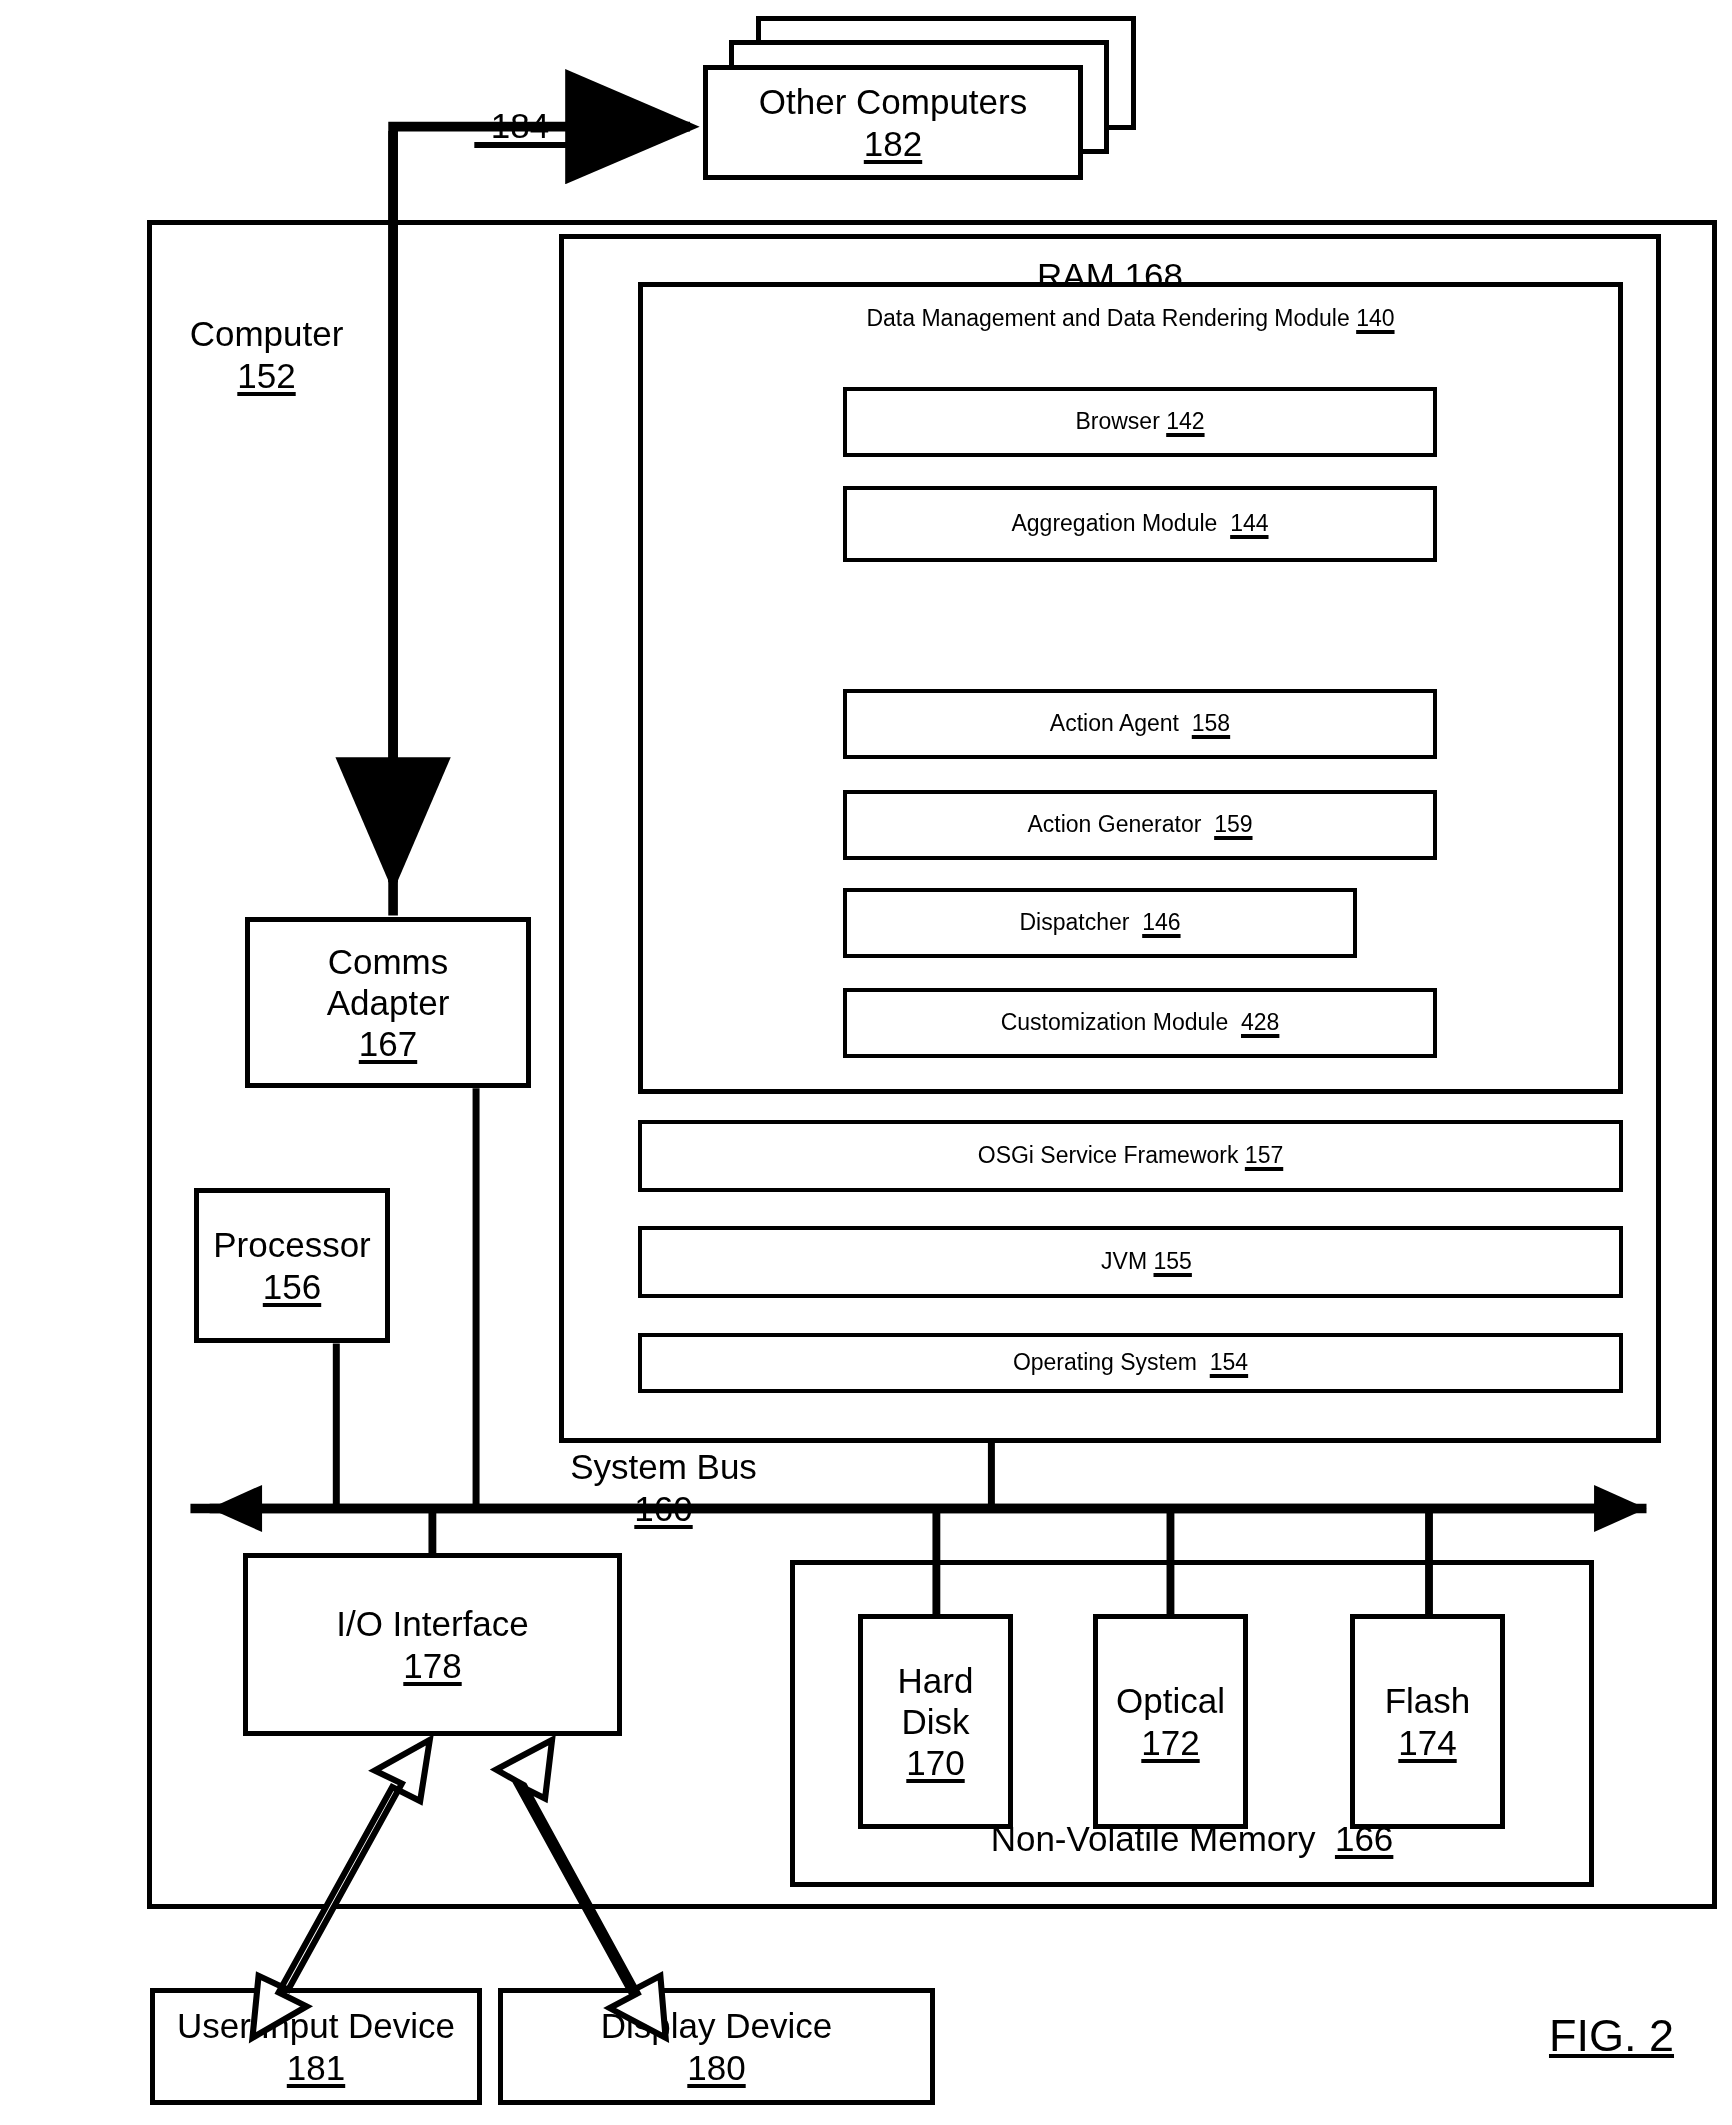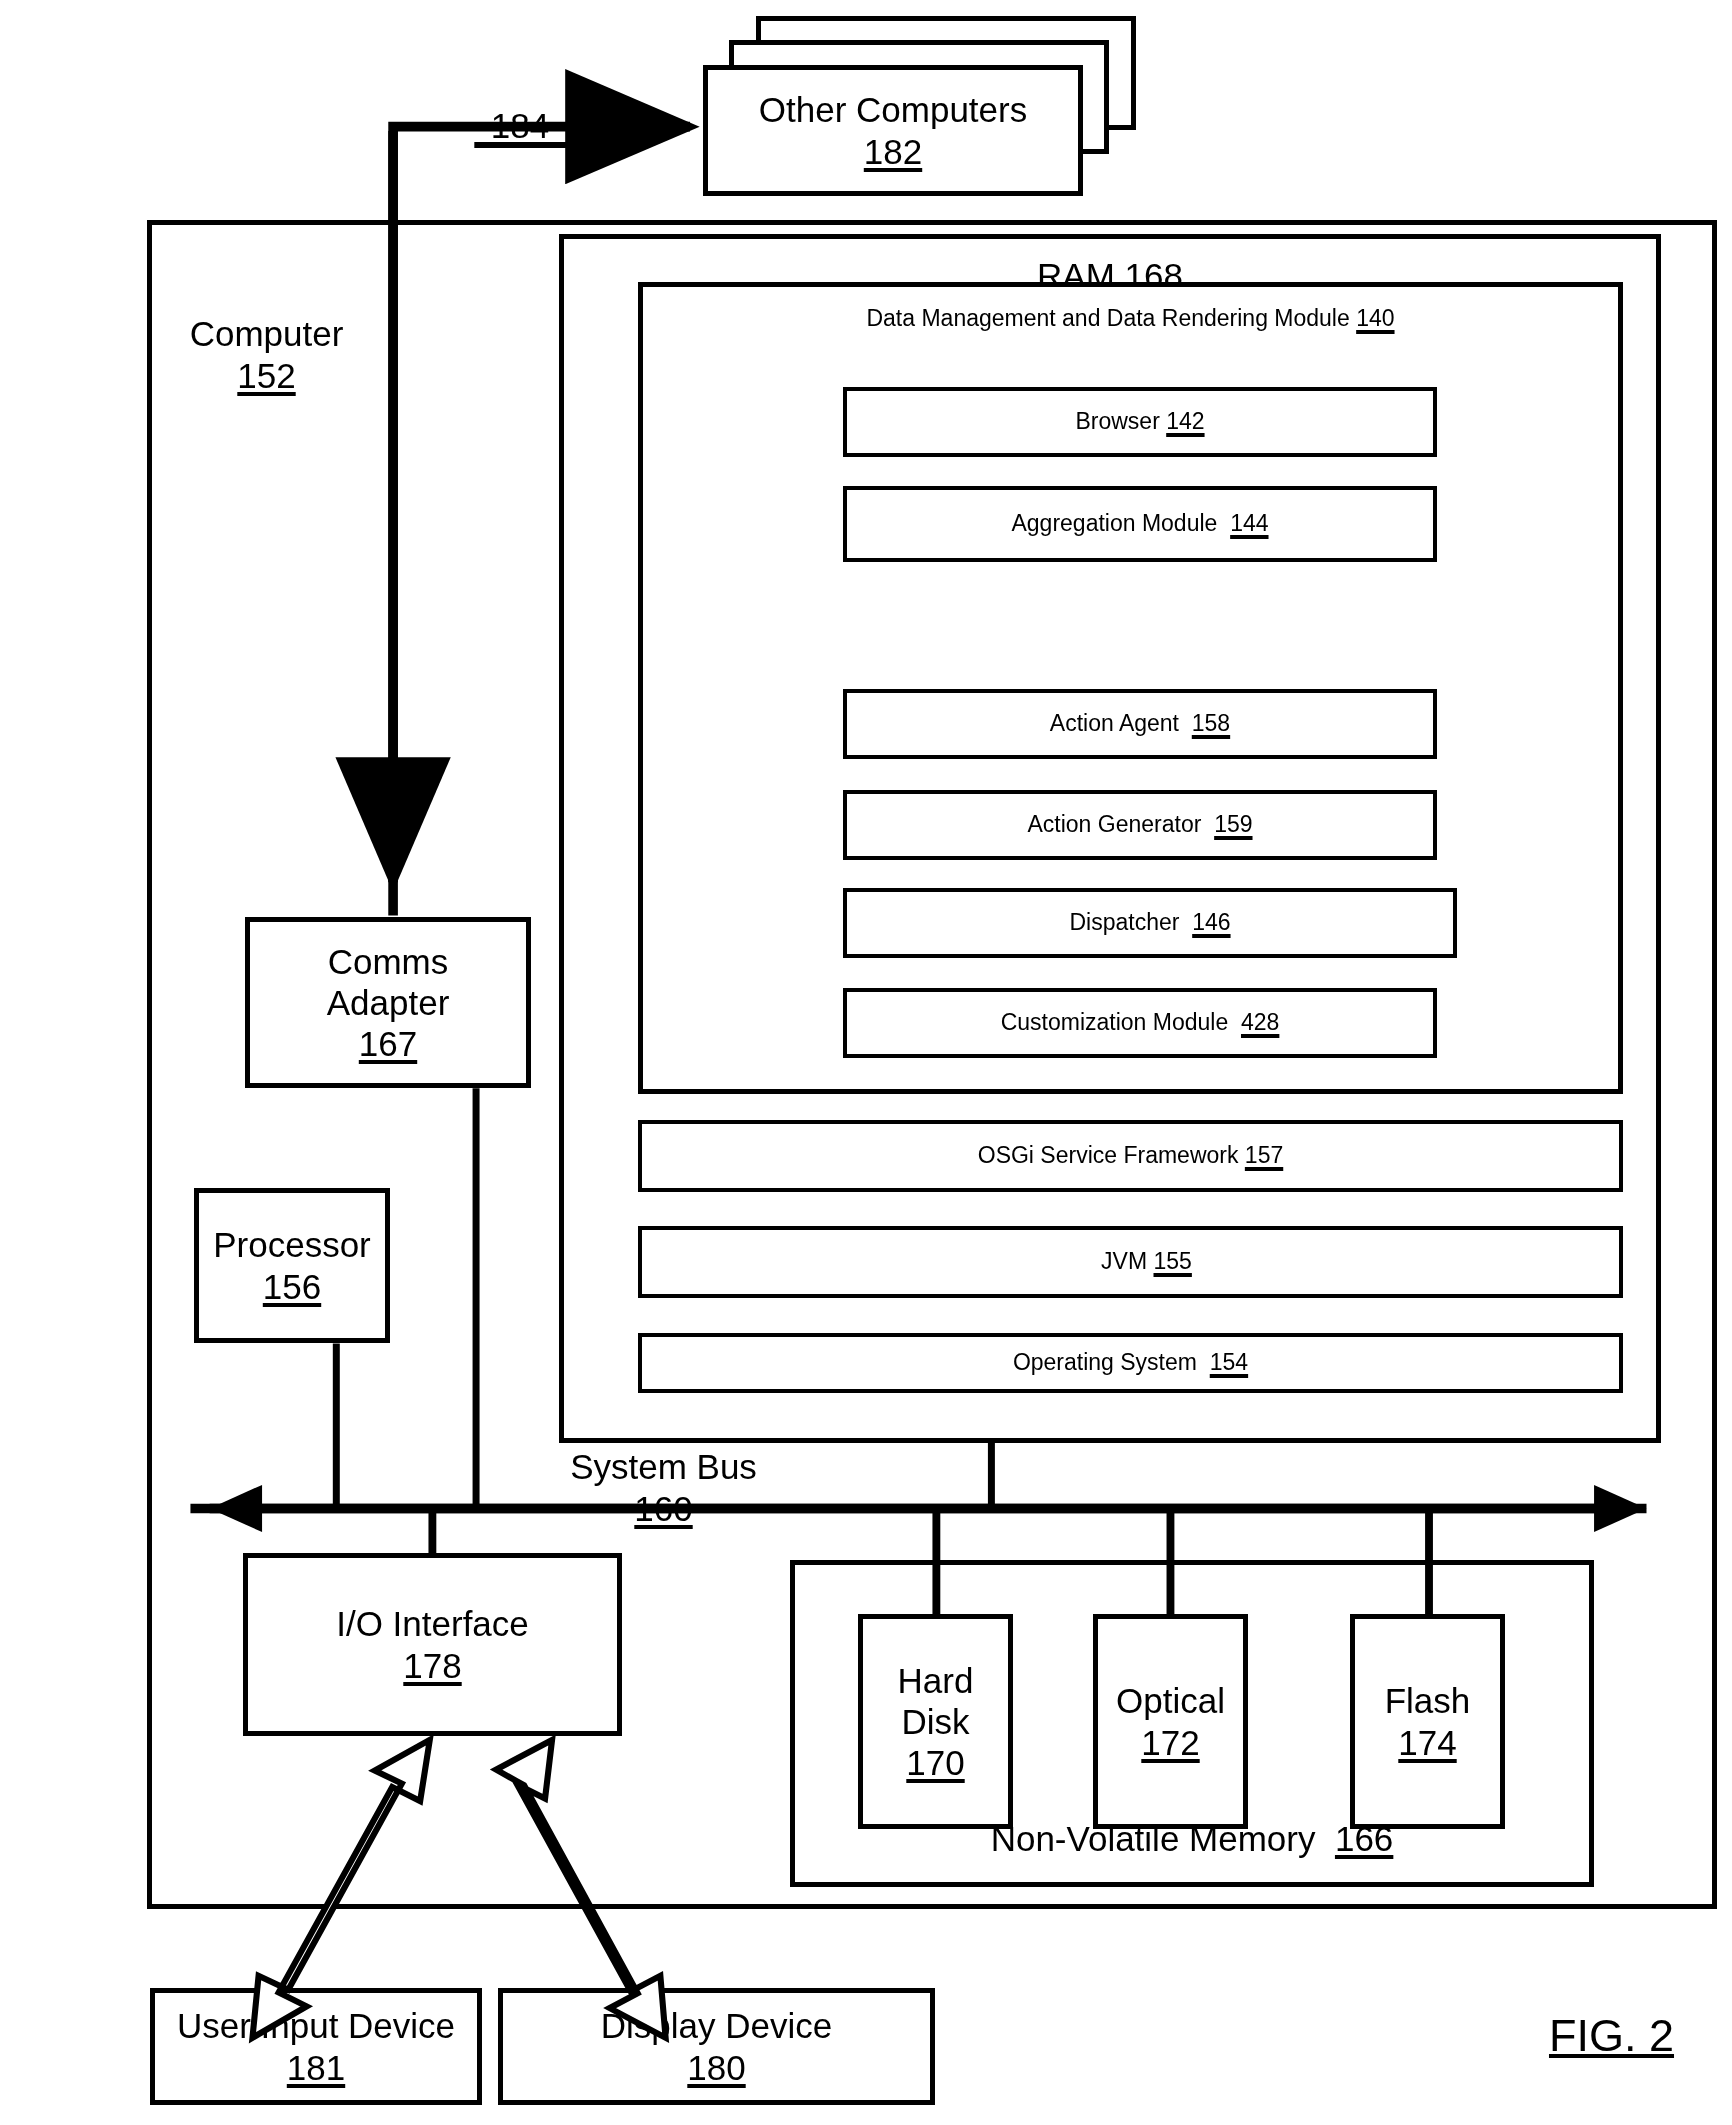--- a/index.html
+++ b/index.html
@@ -67,21 +67,21 @@
   .fs-mod   { font-size: 23px; }
   .fs-fig   { font-size: 40px; }
 </style>
 </head>
 <body>
 
 <div id="figure">
 
   <div class="box thick" style="left:756px; top:15.7px; width:380px; height:114px;"></div>
   <div class="box thick" style="left:729px; top:40px; width:380px; height:114px;"></div>
-  <div class="box thick" style="left:703px; top:65px; width:380px; height:131px;">
+  <div class="box thick" style="left:703px; top:65px; width:380px; height:115px;">
     <span class="lbl fs-big">Other Computers</span>
     <span class="lbl fs-big num">182</span>
   </div>
 
   <div class="ftext fs-big num" style="left:472px; top:105px; width:96px;">184</div>
 
   <div class="box thick" style="left:147px; top:220px; width:1570px; height:1689px; justify-content:flex-start;"></div>
 
   <div class="ftext fs-big" style="left:166px; top:313px; width:201px; text-align:center;">
     <span class="lbl">Computer</span>
@@ -124,21 +124,21 @@
     </div>
   </div>
 
   <div class="box" style="left:843px; top:790px; width:594px; height:70px;">
     <div class="fs-mod">
       <span>Action Generator</span>&nbsp;
       <span class="inline-num">159</span>
     </div>
   </div>
 
-  <div class="box" style="left:843px; top:888px; width:614px; height:70px;">
+  <div class="box" style="left:843px; top:888px; width:514px; height:70px;">
     <div class="fs-mod">
       <span>Dispatcher</span>&nbsp;
       <span class="inline-num">146</span>
     </div>
   </div>
 
   <div class="box" style="left:843px; top:988px; width:594px; height:70px;">
     <div class="fs-mod">
       <span>Customization Module</span>&nbsp;
       <span class="inline-num">428</span>

